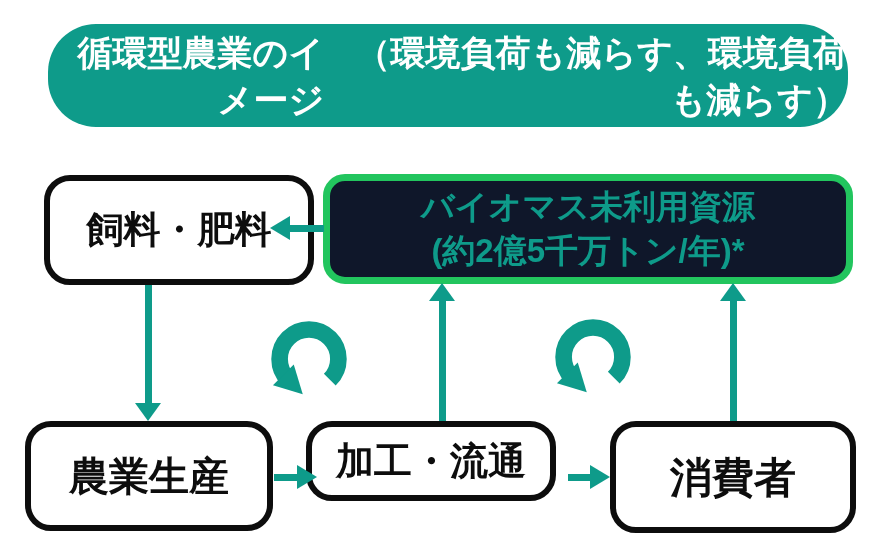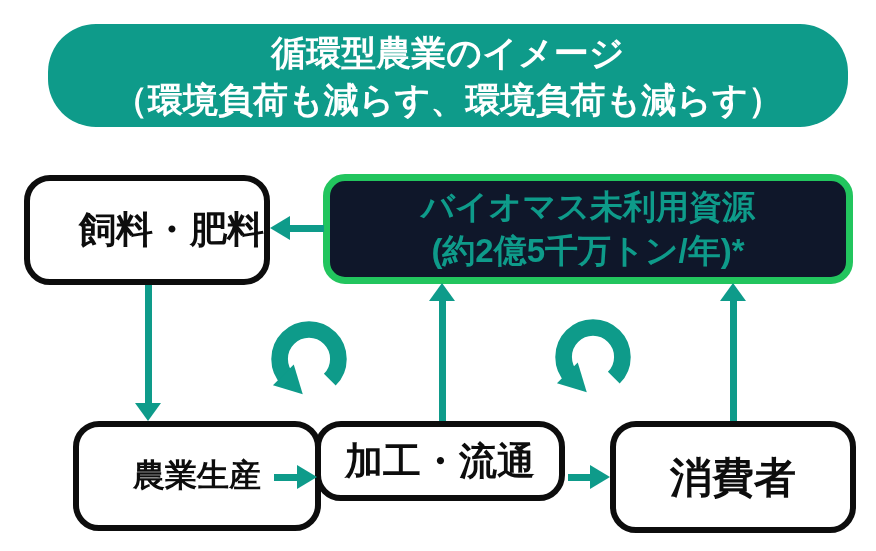--- a/index.html
+++ b/index.html
@@ -11,41 +11,41 @@
     overflow: hidden;
   }
 
   
   .banner {
     position: absolute; left: 48px; top: 24px;
     width: 800px; height: 103px;
     background: #0e9b8a;
     border-radius: 48px;
     color: #ffffff;
-    display: flex; flex-direction: column;
+    display: flex; flex-direction: row;
     align-items: center; justify-content: center;
     font-weight: bold; font-size: 35px; line-height: 47px;
     text-align: right;
   }
 
   
   .node {
     position: absolute;
     background: #ffffff;
     border: 6px solid #0d0d0d;
     border-radius: 26px;
     display: flex; flex-direction: column;
     align-items: center; justify-content: center;
     font-weight: bold; color: #0d0d0d;
     text-align: center;
     box-sizing: border-box;
   }
-  .node-feed        { left: 24px;  top: 175px; width: 246px; height: 110px; font-size: 37px; align-items: flex-end; }
-  .node-agriculture { left: 25px;  top: 421px; width: 248px; height: 110px; font-size: 32px; margin-left: 48px; }
-  .node-processing  { left: 315px; top: 421px; width: 250px; height: 80px; font-size: 38px; }
+  .node-feed        { left: 44px;  top: 175px; width: 270px; height: 110px; font-size: 37px; }
+  .node-agriculture { left: 25px;  top: 421px; width: 248px; height: 110px; font-size: 40px; }
+  .node-processing  { left: 306px; top: 421px; width: 250px; height: 80px; font-size: 38px; }
   .node-consumer    { left: 610px; top: 421px; width: 246px; height: 112px; font-size: 42px; line-height: 43px; }
 
   
   .node-biomass {
     position: absolute; left: 323px; top: 174px;
     width: 530px; height: 110px;
     background: #0f172a;
     border: 7px solid #22c55e;
     border-radius: 22px;
     color: #0e9b8a;

